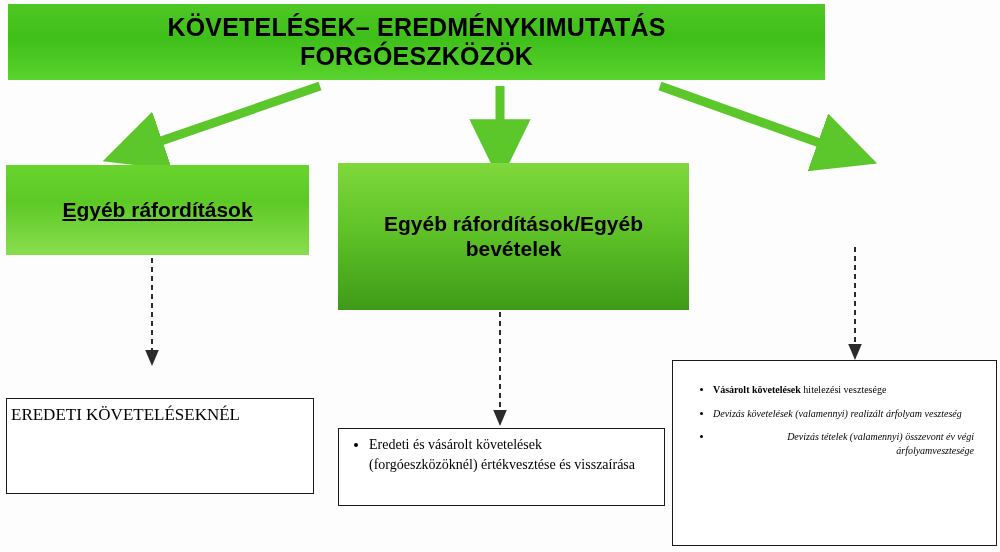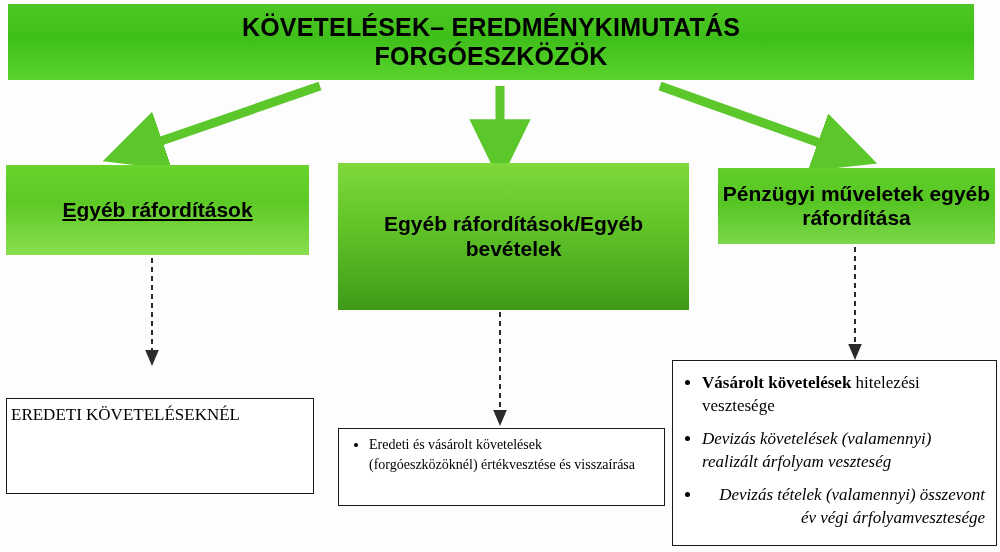--- a/index.html
+++ b/index.html
@@ -24,21 +24,21 @@
     text-align: center;
     color: #000;
     font-weight: bold;
     line-height: 1.15;
   }
 
   
   #title-banner {
     left: 8px;
     top: 4px;
-    width: 966px;
+    width: 817px;
     height: 76px;
     background: linear-gradient(to bottom, #4ec724 0%, #3fbf1a 45%, #5ad32e 100%);
     font-size: 25px;
     letter-spacing: 0.2px;
     padding: 0 10px;
   }
   #title-banner .line2 { display: block; }
 
   
   #box-egyeb-rafordit {
@@ -111,23 +111,23 @@
   }
 
   #detail-jobb {
     left: 672px;
     top: 360px;
     width: 325px;
     height: 186px;
     padding: 8px 8px 8px 6px;
   }
   #detail-jobb ul {
-    margin: 3px;
+    margin: 14px;
     padding-left: 20px;
-    font-size: 17px;
+    font-size: 10px;
     line-height: 1.35;
   }
   #detail-jobb li { margin-bottom: 10px; }
   #detail-jobb li:last-child { margin-bottom: 0; text-align: right; }
   .bold { font-weight: bold; }
   .ital { font-style: italic; }
 
   svg.overlay {
     position: absolute;
     left: 0;
@@ -185,23 +185,20 @@
   </div>
 
   <div class="box" id="box-egyeb-rafordit">
     <span>Egyéb ráfordítások</span>
   </div>
 
   <div class="box" id="box-egyeb-bevetel">
     <span>Egyéb ráfordítások/Egyéb bevételek</span>
   </div>
 
-  <div class="box" id="box-penzugyi">
-    <span>Pénzügyi műveletek egyéb ráfordítása</span>
-  </div>
 
   <div class="detail" id="detail-eredeti">
     <p class="hdr">EREDETI KÖVETELÉSEKNÉL</p>
   </div>
 
   <div class="detail" id="detail-kozep">
     <ul>
       <li>Eredeti és vásárolt követelések (forgóeszközöknél) értékvesztése és visszaírása</li>
     </ul>
   </div>

